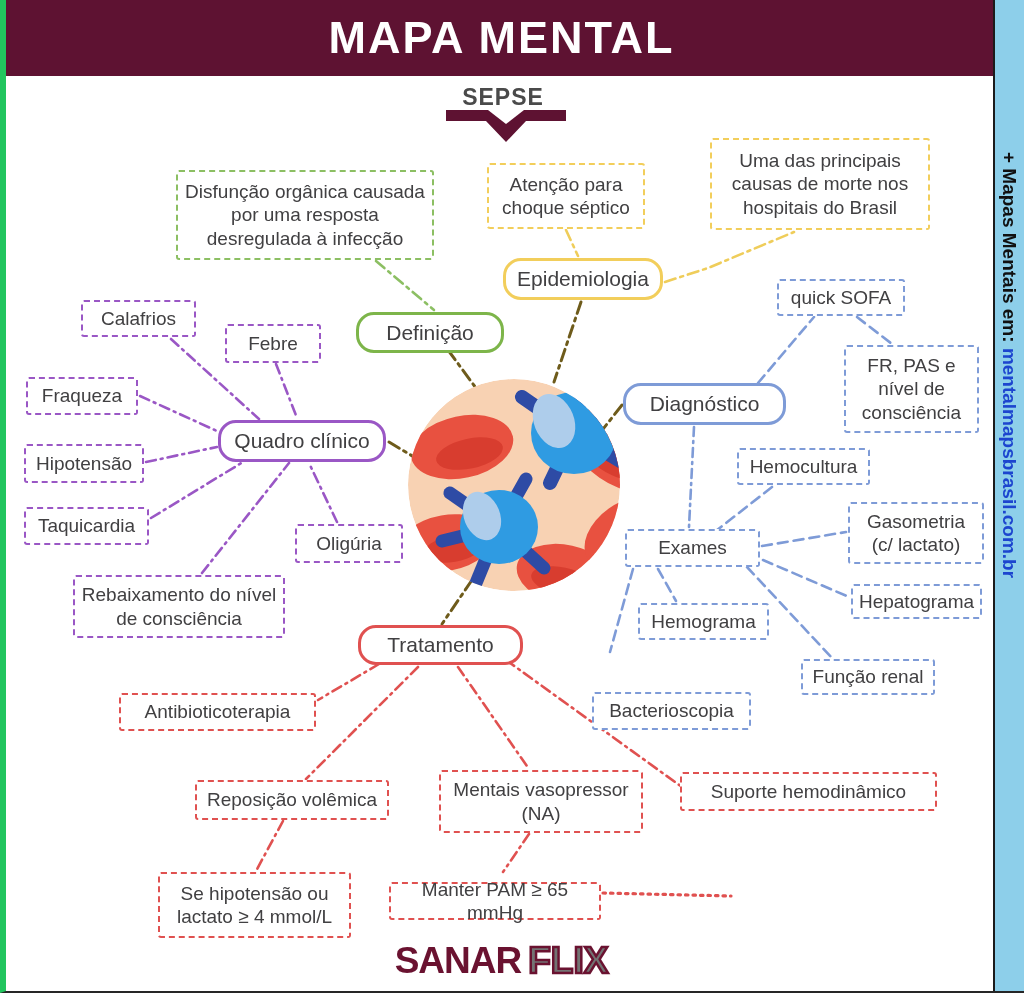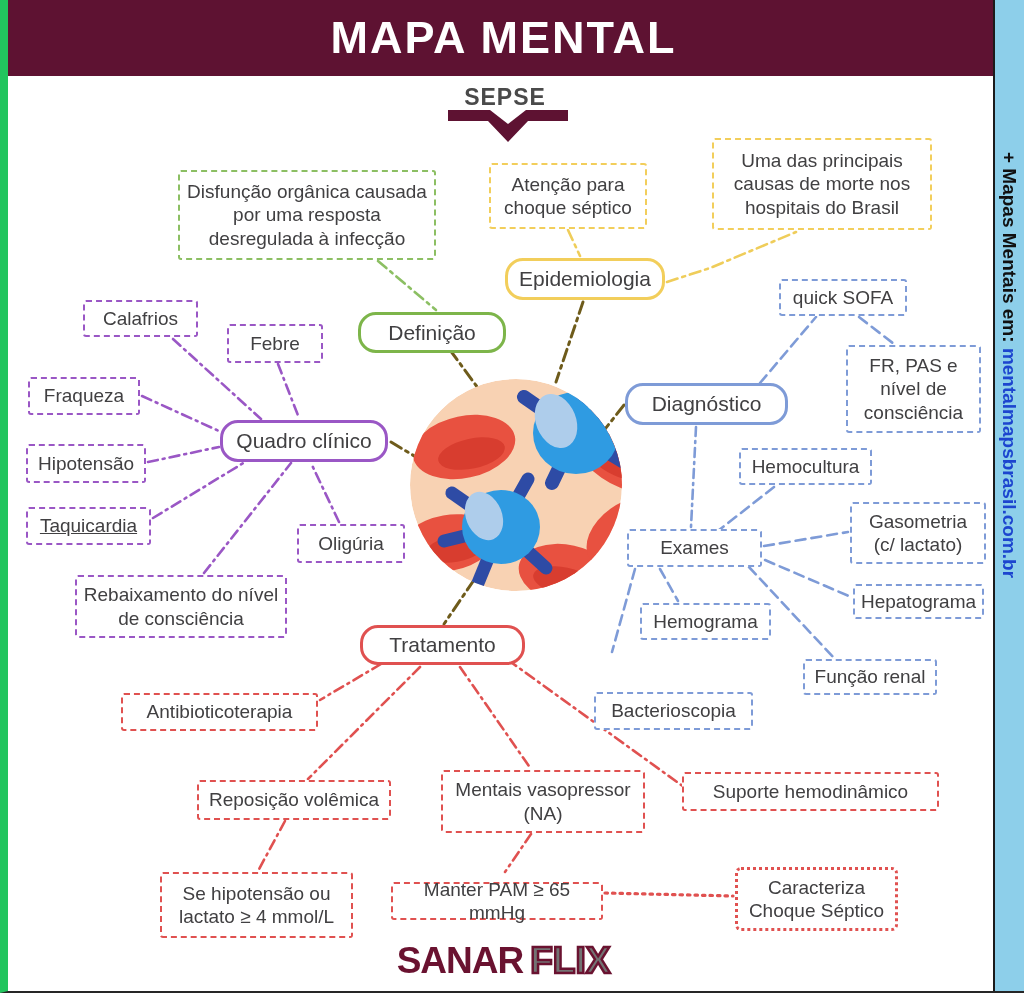--- a/index.html
+++ b/index.html
@@ -1,19 +1,19 @@
 <!DOCTYPE html>
 <html><head>
 <meta charset="utf-8">
 <style>
   html,body{margin:0;padding:0;background:#e9e9e9;}
   #stage{
     position:relative;width:1024px;height:993px;background:#ffffff;
     font-family:"Liberation Sans", sans-serif;overflow:hidden;
-    border-left:8px solid #22c55e;border-bottom:2px solid #262626;
+    border-left:6px solid #22c55e;border-bottom:2px solid #262626;
     box-sizing:border-box;color:#414042;
   }
   
   .topbar{position:absolute;left:0;top:0;width:991px;height:76px;background:#5E1232;
     display:flex;align-items:center;justify-content:center;}
   .topbar h1{margin:0;color:#ffffff;font-size:45px;font-weight:600;letter-spacing:2px;}
   
   .sidebar{position:absolute;right:0;top:0;width:31px;height:993px;background:#8DCFEA;
     border-left:2px solid #1b1b1b;box-sizing:border-box;}
   .sidebar-text{position:absolute;top:152px;left:3px;writing-mode:vertical-rl;
@@ -180,31 +180,30 @@
   <div class="node dash c-blue" style="left:845px;top:584px;width:131px;height:35px;">Hepatograma</div>
   <div class="node dash c-blue" style="left:632px;top:603px;width:131px;height:37px;">Hemograma</div>
   <div class="node dash c-blue" style="left:586px;top:692px;width:159px;height:38px;text-align:center;">Bacterioscopia</div>
   <div class="node solid c-purple" style="left:212px;top:420px;width:168px;height:42px;">Quadro clínico</div>
 
   <div class="node dash c-blue" style="left:795px;top:659px;width:134px;height:36px;">Função renal</div>
   <div class="node dash c-purple" style="left:75px;top:300px;width:115px;height:37px;">Calafrios</div>
   <div class="node dash c-purple" style="left:219px;top:324px;width:96px;height:39px;">Febre</div>
   <div class="node dash c-purple" style="left:20px;top:377px;width:112px;height:38px;">Fraqueza</div>
   <div class="node dash c-purple" style="left:18px;top:444px;width:120px;height:39px;">Hipotensão</div>
-  <div class="node dash c-purple" style="left:18px;top:507px;width:125px;height:38px;text-decoration:underline;">Taquicardia</div>
+  <div class="node dash c-purple" style="left:18px;top:507px;width:125px;height:38px;">Taquicardia</div>
   <div class="node dash c-purple" style="left:289px;top:524px;width:108px;height:39px;">Oligúria</div>
   <div class="node dash c-purple" style="left:67px;top:575px;width:212px;height:63px;">Rebaixamento do nível de consciência</div>
 
   <div class="node solid c-red" style="left:352px;top:625px;width:165px;height:40px;">Tratamento</div>
   <div class="node dash c-red" style="left:113px;top:693px;width:197px;height:38px;">Antibioticoterapia</div>
   <div class="node dash c-red" style="left:189px;top:780px;width:194px;height:40px;">Reposição volêmica</div>
   <div class="node dash c-red" style="left:433px;top:770px;width:204px;height:63px;">Mentais vasopressor (NA)</div>
   <div class="node dash c-red" style="left:674px;top:772px;width:257px;height:39px;">Suporte hemodinâmico</div>
   <div class="node dash c-red" style="left:152px;top:872px;width:193px;height:66px;">Se hipotensão ou lactato ≥ 4 mmol/L</div>
   <div class="node dash c-red" style="left:383px;top:882px;width:212px;height:38px;">Manter PAM ≥ 65 mmHg</div>
-  <div class="node dot  c-red" style="left:727px;top:867px;width:163px;height:64px;">Caracteriza Choque Séptico</div>
 
   <div class="brand">
     <span class="sanar">SANAR</span>
     <span class="flix">FLIX</span>
   </div>
 
 </div>
 
 </body></html>

